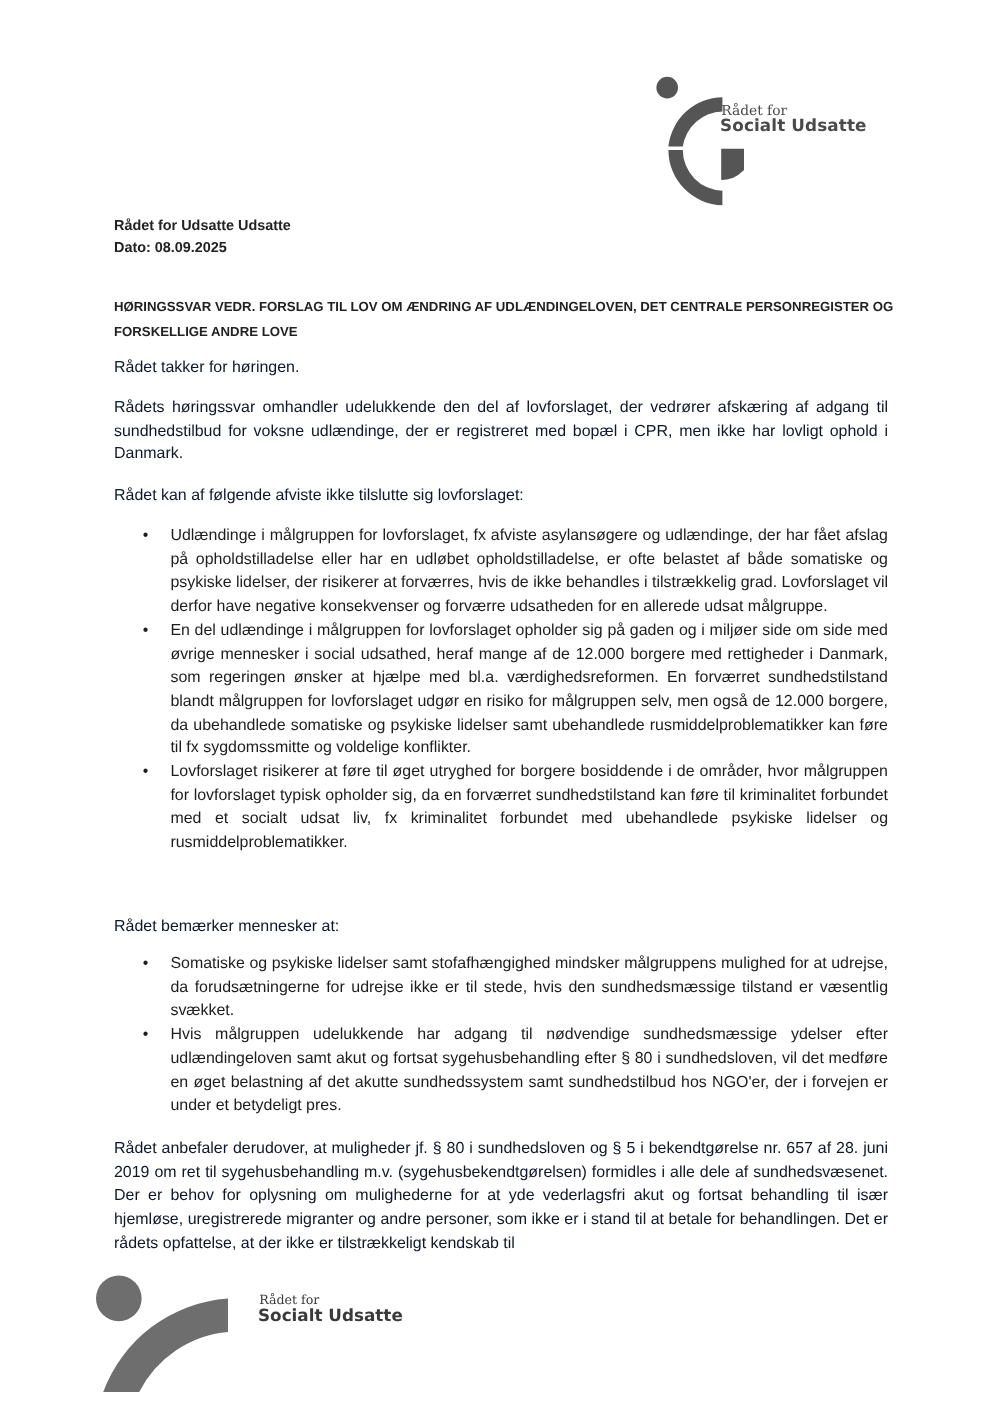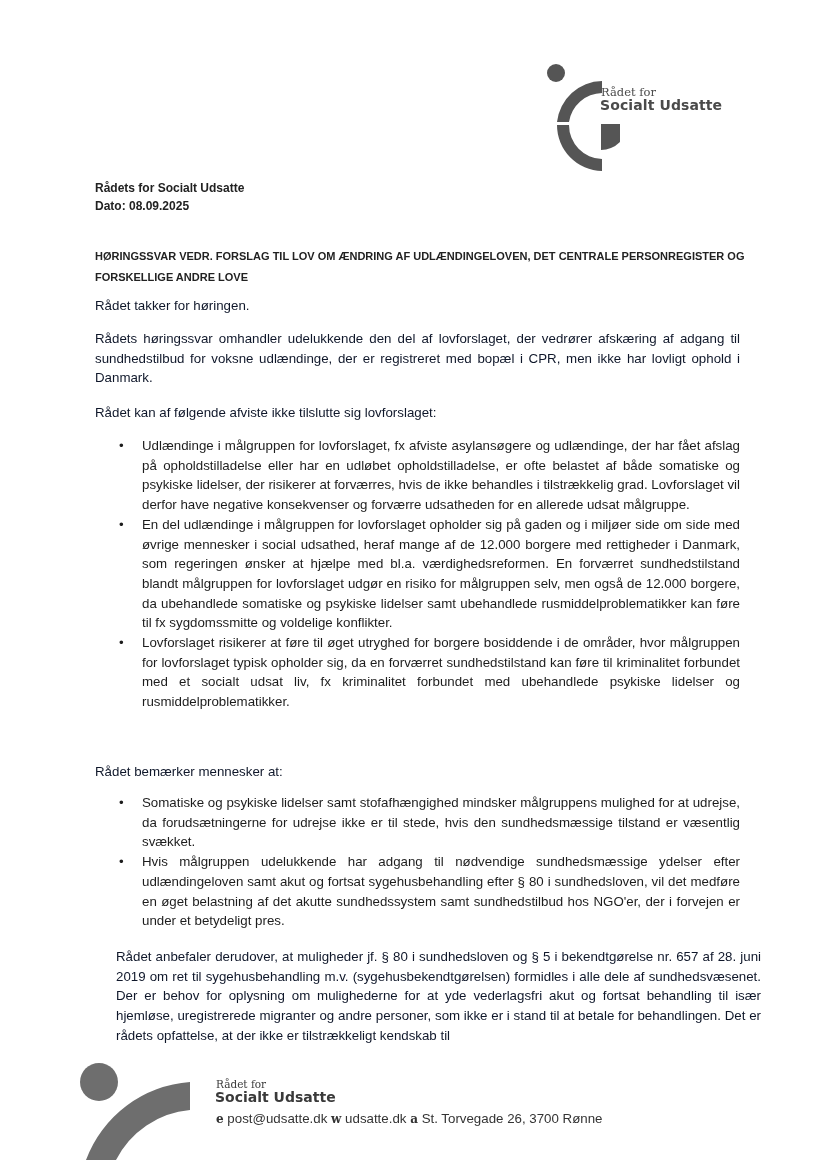--- a/index.html
+++ b/index.html
@@ -16,21 +16,21 @@
   .body { position: absolute; left: 95px; width: 645px; font-size: 13.3px; line-height: 19.7px; color: #0f172a; text-align: justify; }
   .p1 { top: 296px; }
   .p2 { top: 329px; }
   .p3 { top: 403px; }
   ul.bul { position: absolute; left: 95px; width: 645px; margin: 0; padding: 0; list-style: none; font-size: 13.3px; line-height: 19.7px; color: #1d1d1d; }
   ul.bul li { position: relative; padding-left: 47px; text-align: justify; }
   ul.bul li .dot { position: absolute; left: 24px; top: 0; }
   .u1 { top: 436px; }
   .p4 { top: 762px; }
   .u2 { top: 793px; }
-  .p5 { top: 947px; margin-left: 21px; }
+  .p5 { top: 947px; }
 
   .footer { position: absolute; left: 78px; top: 1062px; width: 600px; height: 100px; }
   .footer svg { position: absolute; left: 0; top: 0; }
   .footer .f1 { position: absolute; left: 138px; top: 16px; font-family: "DejaVu Serif", serif; font-size: 10.5px; color: #3a3a3a; }
   .footer .f2 { position: absolute; left: 137px; top: 27px; font-family: "DejaVu Sans", sans-serif; font-weight: bold; font-size: 14px; color: #3a3a3a; }
   .footer .f3 { position: absolute; left: 138px; top: 49px; font-size: 13.3px; color: #333; }
   .footer .f3 .k { font-family: "DejaVu Serif", serif; font-weight: bold; font-size: 12px; }
 </style>
 </head>
 <body>
@@ -40,21 +40,21 @@
     <circle cx="16" cy="13" r="9" fill="#555"></circle>
     <path d="M62 21 A46 46 0 0 0 17 62 L29 62 A34 34 0 0 1 62 33 Z" fill="#555"></path>
     <path d="M17 65 A46 46 0 0 0 62 111 L62 99 A34 34 0 0 1 29 65 Z" fill="#555"></path>
     <path d="M61 64 L87 64 A26 26 0 0 1 61 90 Z" fill="#555"></path>
   </svg>
   <div class="l1">Rådet for</div>
   <div class="l2">Socialt Udsatte</div>
 </div>
 
 <div class="sender">
-  <div>Rådets for Socialt Udsatte</div>
+  <div>Rådet for Udsatte Udsatte</div>
   <div>Dato: 08.09.2025</div>
 </div>
 
 <div class="title">HØRINGSSVAR VEDR. FORSLAG TIL LOV OM ÆNDRING AF UDLÆNDINGELOVEN, DET CENTRALE PERSONREGISTER OG FORSKELLIGE ANDRE LOVE</div>
 
 <div class="body p1">Rådet takker for høringen.</div>
 <div class="body p2">Rådets høringssvar omhandler udelukkende den del af lovforslaget, der vedrører afskæring af adgang til sundhedstilbud for voksne udlændinge, der er registreret med bopæl i CPR, men ikke har lovligt ophold i Danmark.</div>
 <div class="body p3">Rådet kan af følgende afviste ikke tilslutte sig lovforslaget:</div>
 
 <ul class="bul u1">
@@ -72,21 +72,13 @@
 
 <div class="body p5">Rådet anbefaler derudover, at muligheder jf. § 80 i sundhedsloven og § 5 i bekendtgørelse nr. 657 af 28. juni 2019 om ret til sygehusbehandling m.v. (sygehusbekendtgørelsen) formidles i alle dele af sundhedsvæsenet. Der er behov for oplysning om mulighederne for at yde vederlagsfri akut og fortsat behandling til især hjemløse, uregistrerede migranter og andre personer, som ikke er i stand til at betale for behandlingen. Det er rådets opfattelse, at der ikke er tilstrækkeligt kendskab til</div>
 
 <div class="footer">
   <svg width="140" height="100" viewBox="0 0 140 100">
     <circle cx="21" cy="20" r="19" fill="#6e6e6e"></circle>
     <path d="M112 20 A120 120 0 0 0 8 98 L38 98 A92 92 0 0 1 112 48 Z" fill="#6e6e6e"></path>
   </svg>
   <div class="f1">Rådet for</div>
   <div class="f2">Socialt Udsatte</div>
-  <div class="f3">
-    <span class="k">e</span>
-    <span>post@udsatte.dk</span>
-    <span class="k">w</span>
-    <span>udsatte.dk</span>
-    <span class="k">a</span>
-    <span>St. Torvegade 26, 3700 Rønne</span>
-  </div>
 </div>
 
 </body></html>

